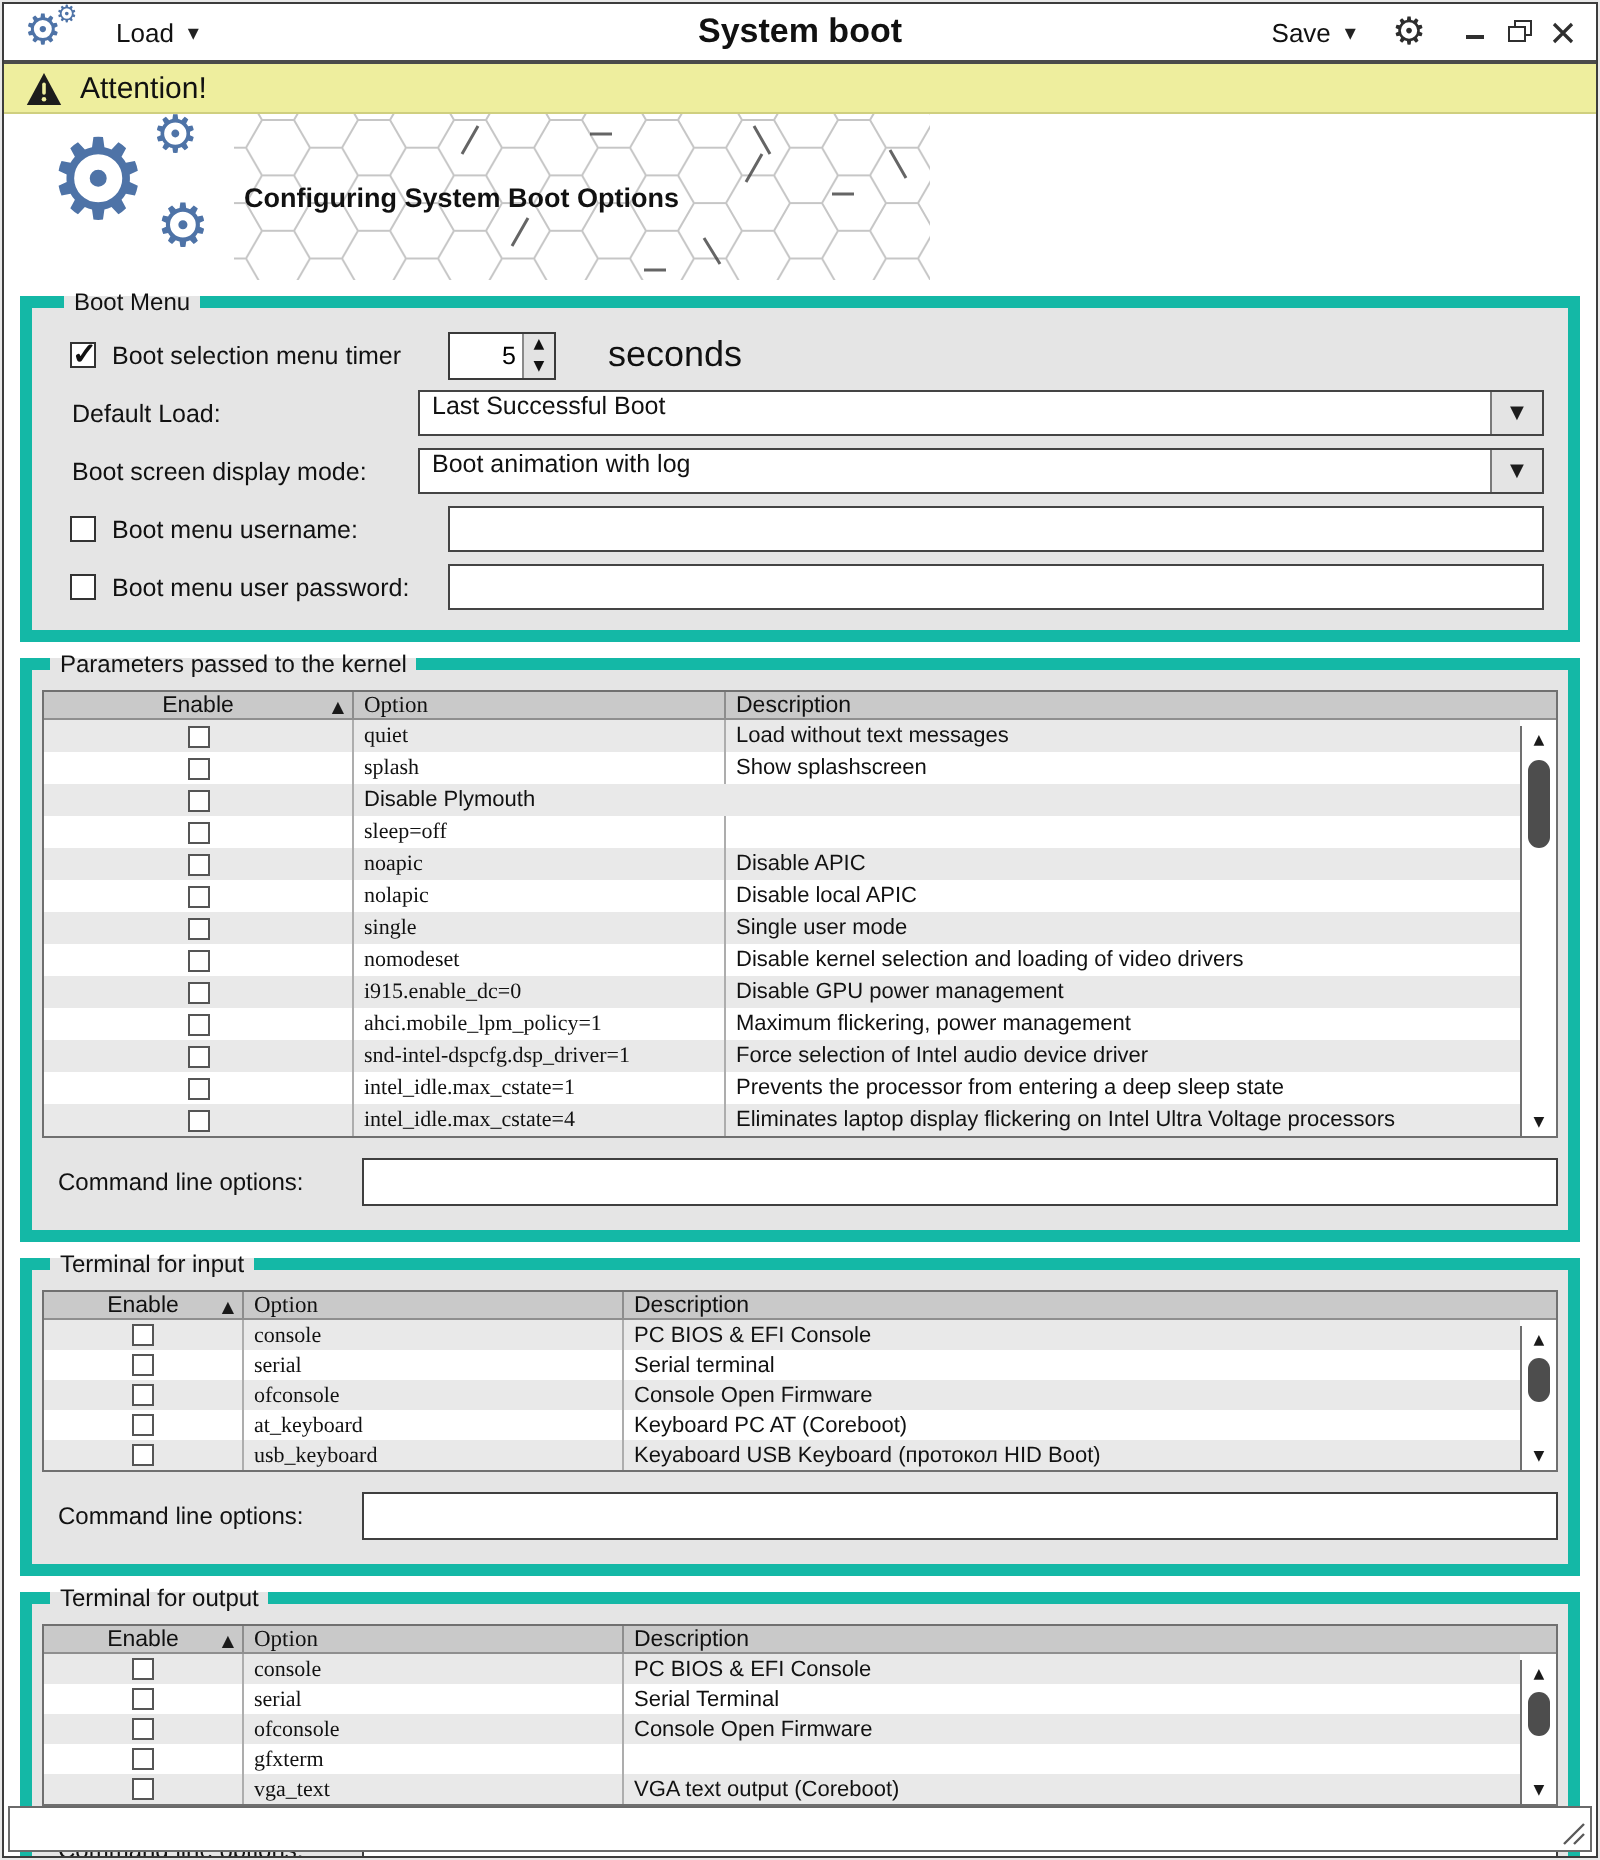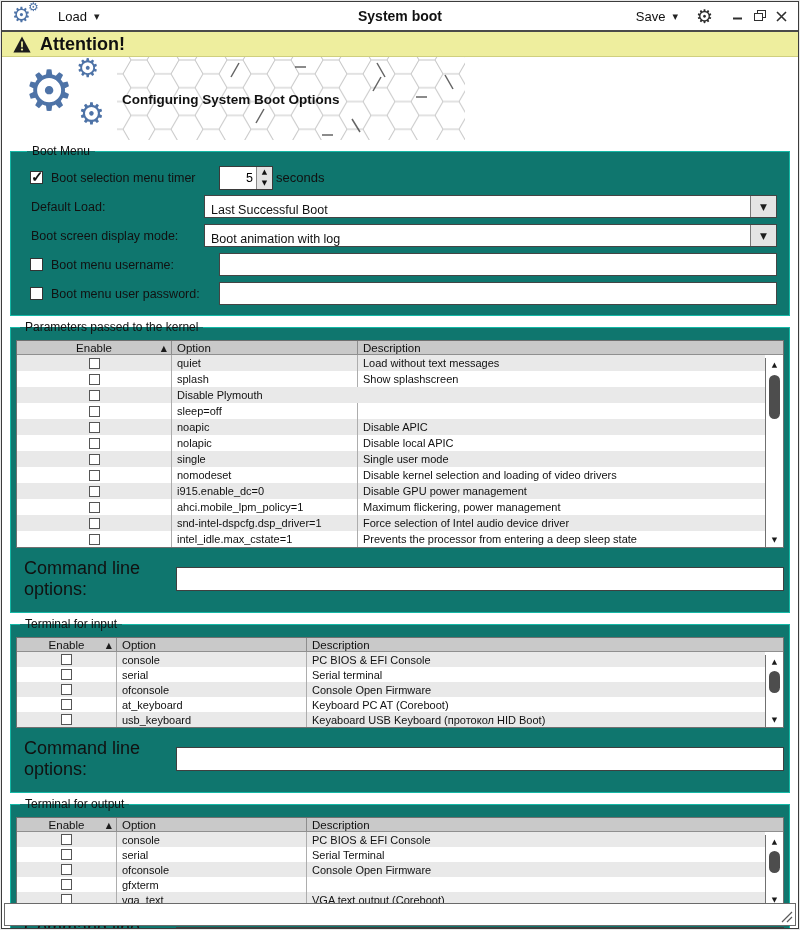--- a/index.html
+++ b/index.html
@@ -9,92 +9,92 @@
 
   
   .titlebar { height:30px; border-bottom:2px solid #4a4a4a; display:flex; align-items:center; padding:0 10px; position:relative; background:#fff; }
   .tb-left { display:flex; align-items:center; gap:16px; z-index:2; }
   .app-icon { position:relative; width:30px; height:26px; }
   .gear { position:absolute; font-family:"DejaVu Sans", sans-serif; color:#4e73a7; line-height:1; }
   .app-icon .g1 { font-size:21px; left:0; top:2px; }
   .app-icon .g2 { font-size:12px; left:16px; top:-2px; }
   .menu { display:flex; align-items:center; gap:7px; font-size:13px; cursor:default; }
   .dd-arrow { font-size:11px; color:#222; font-family:"DejaVu Sans", sans-serif; }
-  .win-title { position:absolute; left:0; right:0; text-align:center; font-weight:bold; font-size:14px; z-index:1; }
+  .win-title { position:absolute; left:0; right:0; text-align:center; font-weight:bold; font-size:17px; z-index:1; }
   .tb-right { margin-left:auto; display:flex; align-items:center; gap:18px; z-index:2; }
   .gear-btn { font-family:"DejaVu Sans", sans-serif; font-size:19px; color:#2d2d2d; line-height:1; }
   .winctl { display:flex; align-items:center; gap:9px; }
   .wbtn { width:13px; height:13px; display:flex; align-items:center; justify-content:center; }
 
   
-  .attention { height:25px; background:#eeee9e; border-bottom:1px solid #cfcf7f; display:flex; align-items:center; gap:9px; padding:0 11px; font-size:18px;font-weight:bold; }
+  .attention { height:25px; background:#eeee9e; border-bottom:1px solid #cfcf7f; display:flex; align-items:center; gap:9px; padding:0 11px; font-size:15px; }
 
   
   .banner { height:83px; position:relative; background:#fff; overflow:hidden; }
   .hexwrap { position:absolute; left:115px; top:0; width:348px; height:83px; }
   .banner-icon { position:absolute; left:24px; top:2px; width:92px; height:78px; }
   .banner-icon .g1 { font-size:56px; left:-2px; top:4px; }
   .banner-icon .g2 { font-size:26px; left:50px; top:-4px; }
   .banner-icon .g3 { font-size:30px; left:52px; top:40px; }
   .banner-title { position:absolute; left:120px; top:50%; transform:translateY(-50%); font-weight:bold; font-size:13.5px; z-index:2; }
 
   
-  fieldset { border:1px solid #14b8a6; margin:4px 8px 0; padding:4px 5px 12px; background:#0f766e; }
+  fieldset { border:6px solid #14b8a6; margin:4px 8px 0; padding:4px 5px 12px; background:#e5e5e5; }
   legend { font-size:12px; padding:0 5px; margin-left:4px; }
   fieldset.bootmenu { padding:2px 12px 10px; }
 
   
   .bmrow { display:flex; align-items:center; margin-top:6px; height:23px; }
   .bm-left { display:flex; align-items:center; gap:8px; padding-left:7px; flex:none; }
   .bm-left.w-input { width:196px; }
   .bm-left.w-combo { width:181px; padding-left:8px; }
   .lbl { font-size:12.5px; white-space:nowrap; }
   .cb { width:13px; height:13px; border:1px solid #333; background:#fff; flex:none; position:relative; }
   .cb .checkmark { position:absolute; left:0px; top:-4px; font-size:15px; font-weight:bold; color:#111; }
 
   .spin { display:flex; width:54px; height:24px; border:1px solid #3a3a3a; flex:none; }
   .spin input { width:36px; border:0; outline:none; text-align:right; font-size:12.5px; padding-right:3px; font-family:inherit; }
   .spinbtns { width:16px; display:flex; flex-direction:column; border-left:1px solid #8a8a8a; background:#e3e3e3; }
   .spinbtn { flex:1; display:flex; align-items:center; justify-content:center; font-size:7px; color:#111; font-family:"DejaVu Sans", sans-serif; }
-  .unit { font-size:13px; margin-left:3px; }
-
-  .combo { flex:1; height:23px; border:1px solid #444; position:relative; display:flex; align-items:flex-end; padding-left:6px; font-size:12.5px; background:#fff; }
+  .unit { font-size:18px; margin-left:26px; }
+
+  .combo { flex:1; height:23px; border:1px solid #444; position:relative; display:flex; align-items:flex-start; padding-left:6px; font-size:12.5px; background:#fff; }
   .combo .cbtn { position:absolute; right:0; top:0; bottom:0; width:26px; background:#e4e4e4; border-left:1px solid #7a7a7a; display:flex; align-items:center; justify-content:center; }
   .combo .cbtn span { font-size:9px; color:#1d1d1d; font-family:"DejaVu Sans", sans-serif; }
   .tinput { flex:1; height:23px; border:1px solid #444; font-size:12.5px; padding:0 5px; font-family:inherit; outline:none; background:#fff; }
 
   
   .tbl { position:relative; border:1px solid #707070; background:#fff; margin-top:2px; }
   .thead { display:flex; height:14px; background:#c9c9c9; border-bottom:1px solid #8f8f8f; font-size:11.5px; }
   .th { display:flex; align-items:center; border-right:1px solid #8d8d8d; position:relative; }
   .th.c-en { justify-content:center; }
   .th.c-op, .th.c-de { padding-left:5px; }
   .th.c-de { flex:1; border-right:0;text-align:right; }
   .sort-icon { position:absolute; right:4px; top:3px; font-size:8px; font-family:"DejaVu Sans", sans-serif; color:#1a1a1a; }
   .trow { display:flex; height:16px; margin-right:18px; font-size:11px; background:#fff; }
   .trow.alt { background:#e9e9e9; }
   .tc { display:flex; align-items:center; border-right:1px solid #adadad; height:100%; }
   .c-en { width:155px; justify-content:center; }
-  .c-op { width:186px; padding-left:5px; white-space:nowrap; overflow:hidden; }
+  .c-op { width:186px; padding-left:5px; white-space:nowrap; overflow:hidden;font-family:Liberation Serif, serif; }
   .c-de { flex:1; padding-left:5px; border-right:0; white-space:nowrap; overflow:hidden; }
   .tbl-sm .c-en { width:100px; }
   .tbl-sm .c-op { width:190px; }
   .tbl-sm .trow { height:15px; }
   .cb2 { width:11px; height:11px; border:1px solid #555; background:#fff; }
 
   .vscroll { position:absolute; top:17px; right:0; bottom:0; width:18px; border-left:1px solid #707070; background:#fff; display:flex; flex-direction:column; }
   .sbtn { height:14px; flex:none; display:flex; align-items:center; justify-content:center; }
   .sbtn span { font-size:7px; color:#1a1a1a; font-family:"DejaVu Sans", sans-serif; }
   .strack { flex:1; position:relative; }
   .sthumb { position:absolute; left:3px; right:3px; border-radius:6px; background:#4d4d4d; }
   .tbl-kernel .sthumb { top:3px; height:44px; }
   .tbl-sm .sthumb { top:2px; height:22px; }
 
   .cmdrow { display:flex; align-items:center; margin-top:10px; }
-  .cmdlabel { width:160px; padding-left:8px; font-size:18px; flex:none; }
+  .cmdlabel { width:160px; padding-left:8px; font-size:12px; flex:none; }
   .cmdinput { flex:1; height:24px; border:1px solid #3f3f3f; font-size:12.5px; padding:0 5px; font-family:inherit; outline:none; }
 
   
   .statusbar { position:absolute; left:2px; right:2px; bottom:2px; height:23px; border:1px solid #6a6a6a; background:#fff; }
   .grip { position:absolute; right:2px; bottom:2px; width:13px; height:13px; }
 </style>
 </head>
 <body>
 
 <div class="window">
@@ -325,20 +325,27 @@
             <div class="tc c-op">snd-intel-dspcfg.dsp_driver=1</div>
             <div class="tc c-de">Force selection of Intel audio device driver</div>
           </div>
           <div class="trow">
             <div class="tc c-en">
               <span class="cb2"></span>
             </div>
             <div class="tc c-op">intel_idle.max_cstate=1</div>
             <div class="tc c-de">Prevents the processor from entering a deep sleep state</div>
           </div>
+          <div class="trow alt">
+            <div class="tc c-en">
+              <span class="cb2"></span>
+            </div>
+            <div class="tc c-op">intel_idle.max_cstate=4</div>
+            <div class="tc c-de">Eliminates laptop display flickering on Intel Ultra Voltage processors</div>
+          </div>
         </div>
       <div class="vscroll">
         <div class="sbtn">
             <span>▲</span>
           </div>
         <div class="strack">
             <div class="sthumb"></div>
           </div>
         <div class="sbtn">
             <span>▼</span>

